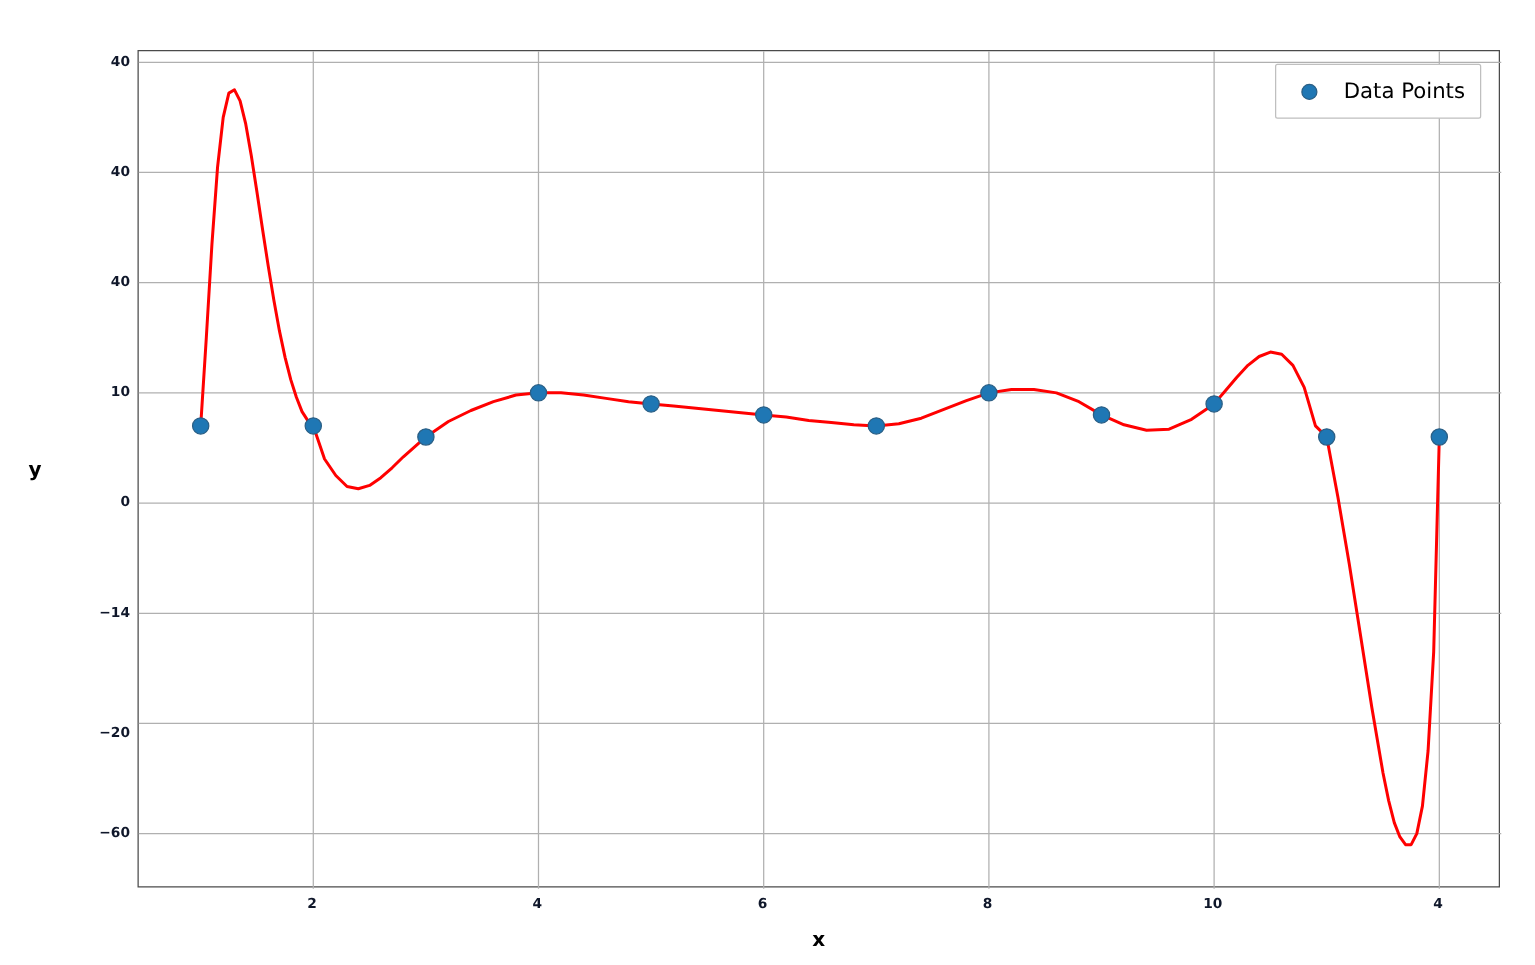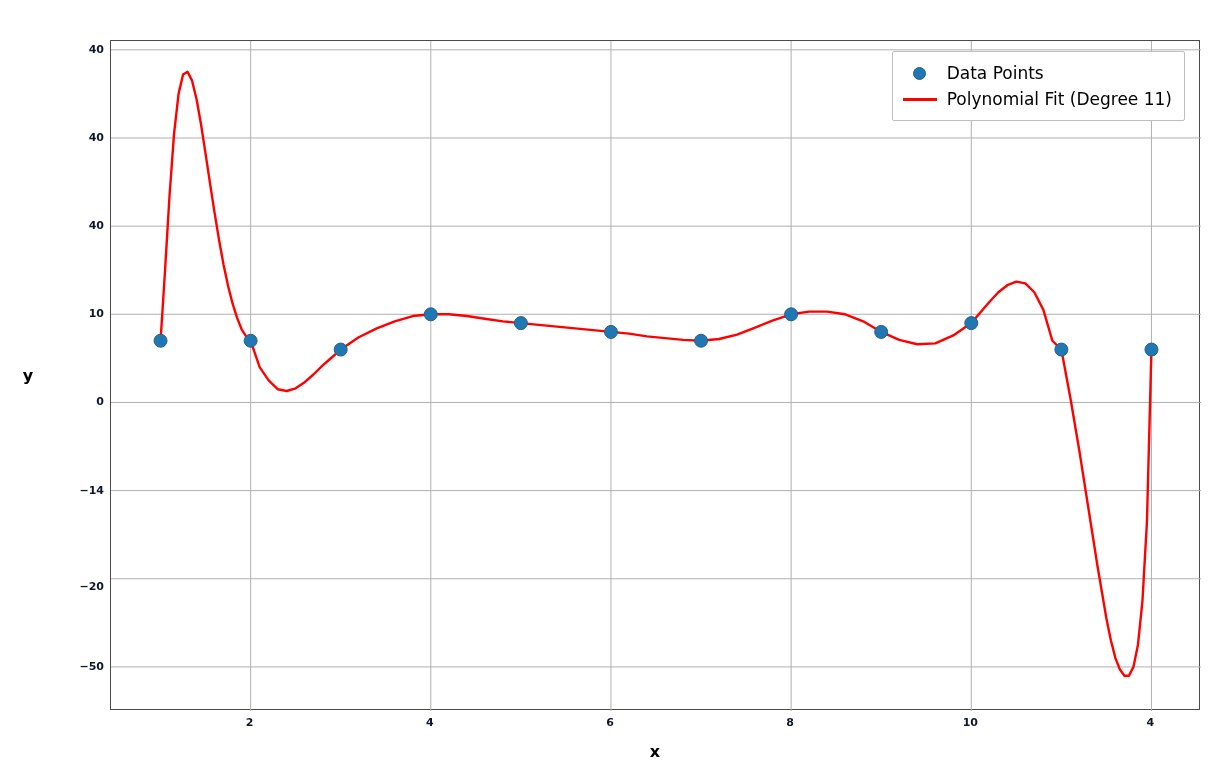--- a/index.html
+++ b/index.html
@@ -153,41 +153,35 @@
         </g>
     </svg>
 
     <div class="legend">
       <div class="legend-row">
         <span class="legend-swatch">
             <span class="legend-dot"></span>
           </span>
         <span>Data Points</span>
       </div>
-      <div class="legend-row">
-        <span class="legend-swatch">
-            <span class="legend-line"></span>
-          </span>
-        <span>Polynomial Fit (Degree 11)</span>
-      </div>
     </div>
   </div>
 
   <div class="axis-label-x">x</div>
 
   <div id="xtick-container">
       <div class="tick-label xt" style="left: 249.628px;">2</div>
       <div class="tick-label xt" style="left: 429.793px;">4</div>
       <div class="tick-label xt" style="left: 609.959px;">6</div>
       <div class="tick-label xt" style="left: 790.124px;">8</div>
       <div class="tick-label xt" style="left: 970.289px;">10</div>
       <div class="tick-label xt" style="left: 1150.45px;">4</div>
     </div>
   <div id="ytick-container">
-      <div class="tick-label yt" style="top: 665.921px;">−50</div>
+      <div class="tick-label yt" style="top: 665.921px;">−60</div>
       <div class="tick-label yt" style="top: 586px;">−20</div>
       <div class="tick-label yt" style="top: 489.605px;">−14</div>
       <div class="tick-label yt" style="top: 401.447px;">0</div>
       <div class="tick-label yt" style="top: 313.289px;">10</div>
       <div class="tick-label yt" style="top: 225.132px;">40</div>
       <div class="tick-label yt" style="top: 136.974px;">40</div>
       <div class="tick-label yt" style="top: 48.8158px;">40</div>
     </div>
 
 </div>

